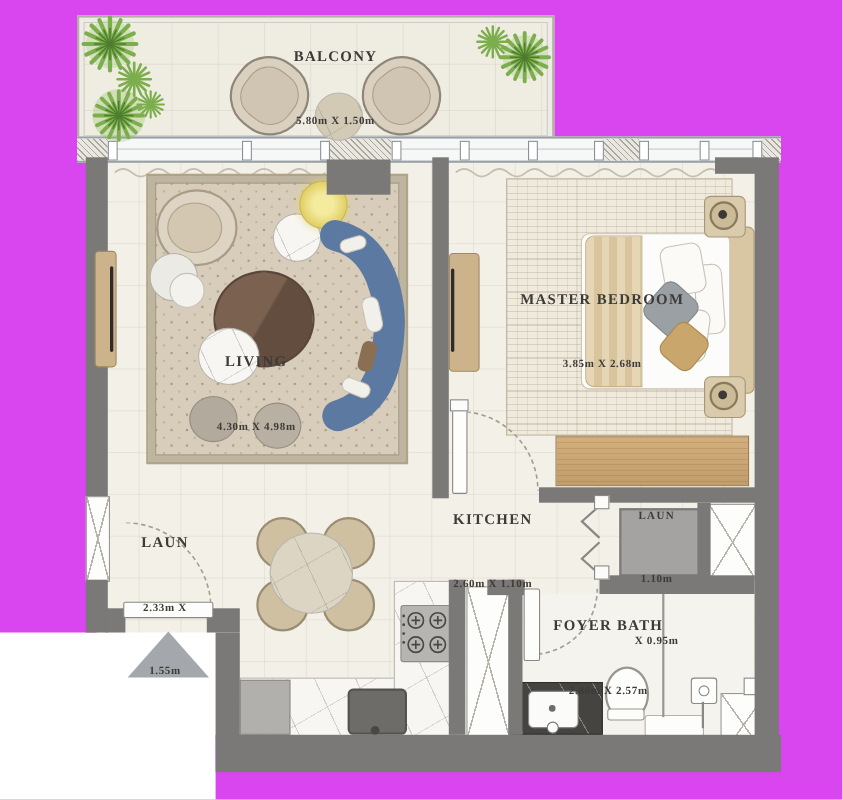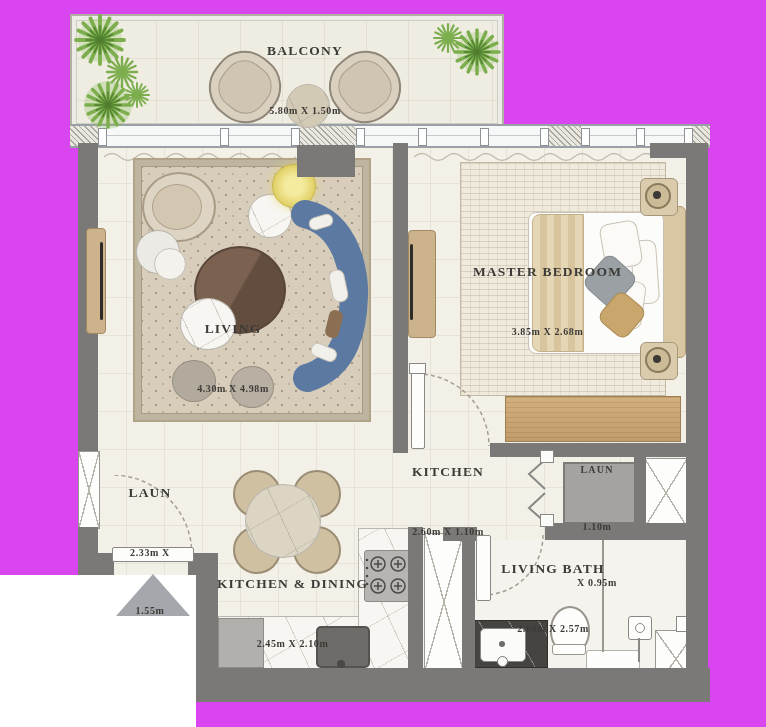--- a/index.html
+++ b/index.html
@@ -292,22 +292,18 @@
   </div>
   <div class="room-label" style="left:368px;top:463px;width:160px">
     <div class="room-name">KITCHEN</div>
     <div class="room-dims">2.60m X 1.10m</div>
   </div>
   <div class="room-label" style="left:540px;top:464px;width:114px;line-height:1.25">
     <div class="room-name" style="font-size:10px">LAUN</div>
     <div class="room-dims">1.10m</div>
     <div class="room-dims">X 0.95m</div>
   </div>
-  <div class="room-label" style="left:195px;top:575px;width:195px">
-    <div class="room-name">KITCHEN &amp; DINING</div>
-    <div class="room-dims">2.45m X 2.10m</div>
-  </div>
   <div class="room-label" style="left:458px;top:560px;width:190px">
-    <div class="room-name">LIVING BATH</div>
+    <div class="room-name">FOYER BATH</div>
     <div class="room-dims">2.80m X 2.57m</div>
   </div>
 
 </div>
 
 </body></html>

